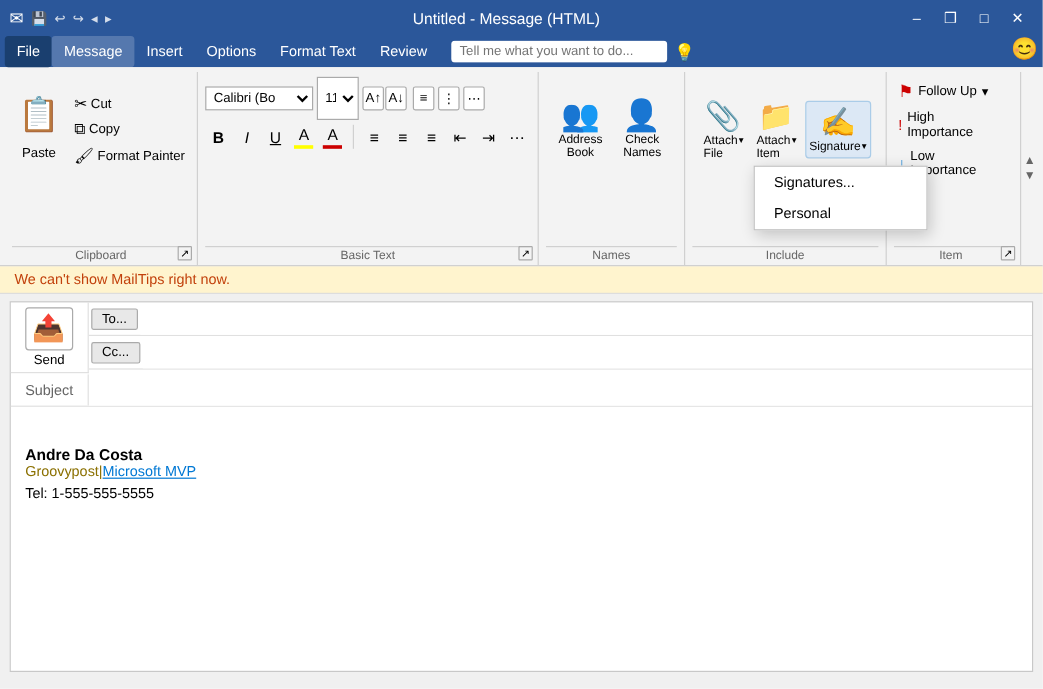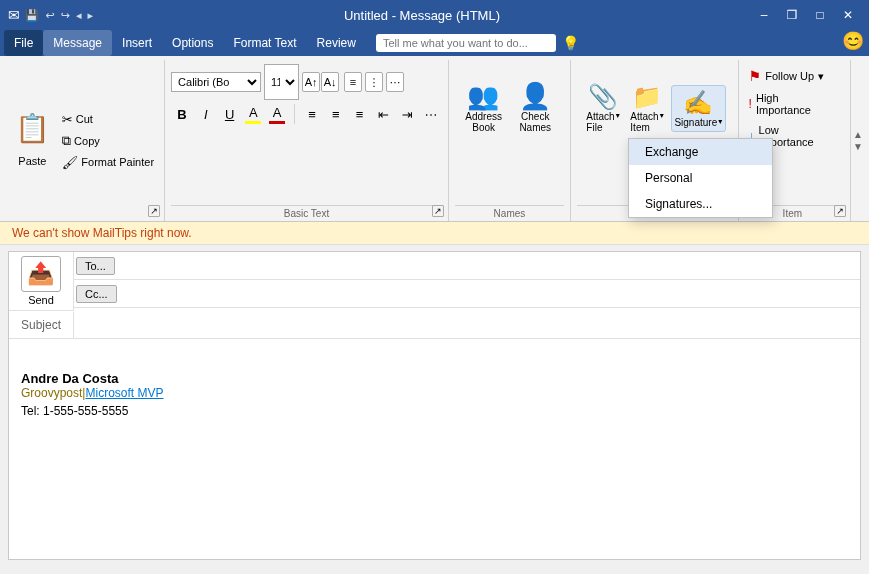--- a/index.html
+++ b/index.html
@@ -374,20 +374,21 @@
         <div class="small-btn">
           <span class="icon">⧉</span>
           <span>Copy</span>
         </div>
         <div class="small-btn">
           <span class="icon">🖌</span>
           <span>Format Painter</span>
         </div>
       </div>
     </div>
+    <div class="ribbon-group-label">Clipboard</div>
     <div class="group-expand">↗</div>
   </div>
 
   <div class="ribbon-group basic-text-group" style="position:relative; min-width:210px;">
     <div style="display:flex; flex-direction:column; flex:1; justify-content:flex-start; padding-top:4px;">
       <div class="font-row">
         <select class="font-select">
           <option>Calibri (Bo</option>
         </select>
         <select class="font-size-select">
@@ -539,23 +540,20 @@
       <span class="signature-company">Groovypost</span>
       <span class="signature-company">| </span>
       <span class="signature-mvp">Microsoft MVP</span>
     </div>
     <div class="signature-tel">Tel: 1-555-555-5555</div>
   </div>
 </div>
 
 <div class="dropdown-overlay">
   <div class="dropdown-menu" style="top: 138px; left: 628px; width: 145px;">
-    <div class="dropdown-item active">
-      <span>Exchange</span>
+    <div class="dropdown-item">
+      <span>Signatures...</span>
     </div>
     <div class="dropdown-item">
       <span>Personal</span>
     </div>
-    <div class="dropdown-item">
-      <span>Signatures...</span>
-    </div>
   </div>
 </div>
 
 </body></html>

